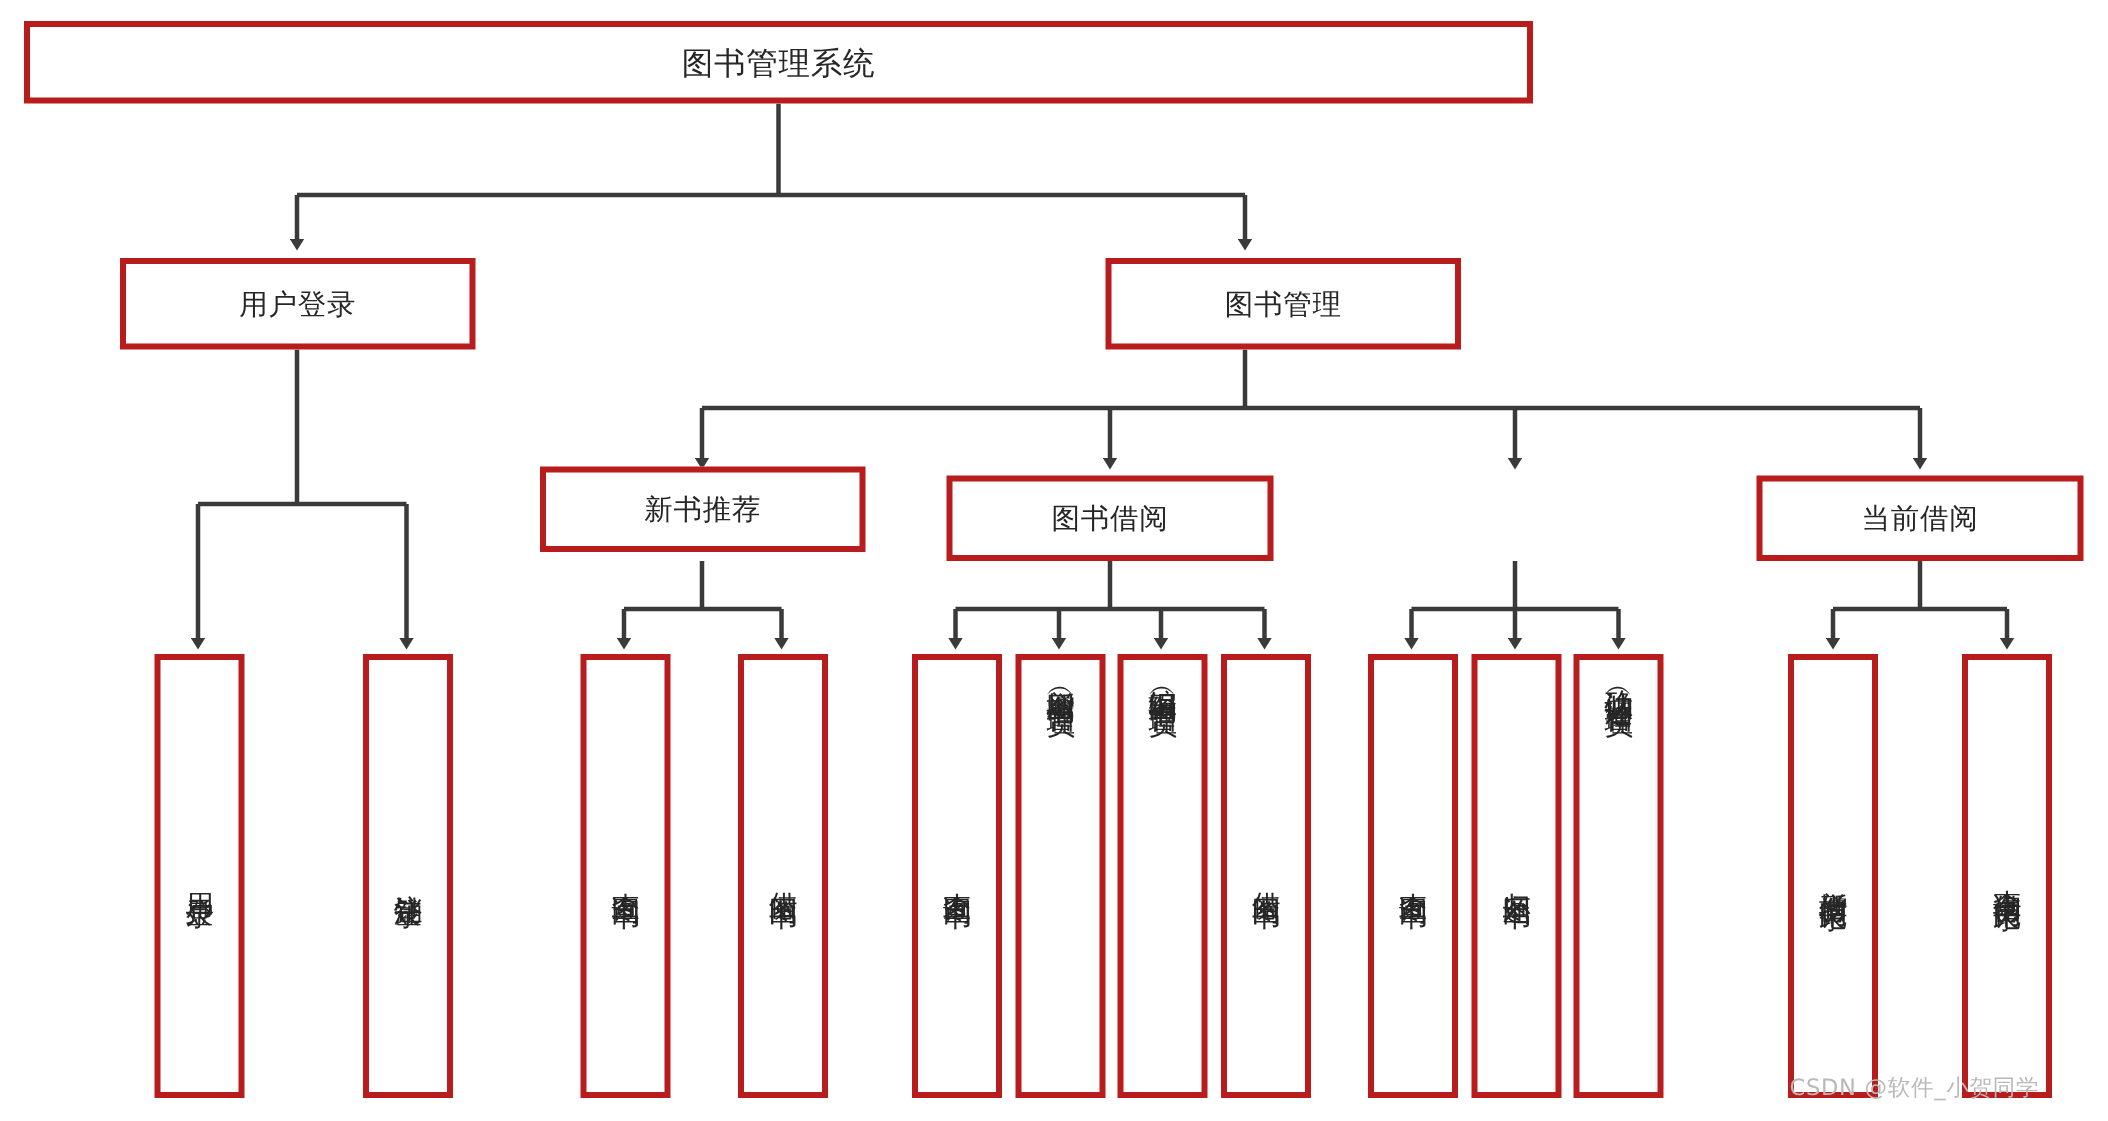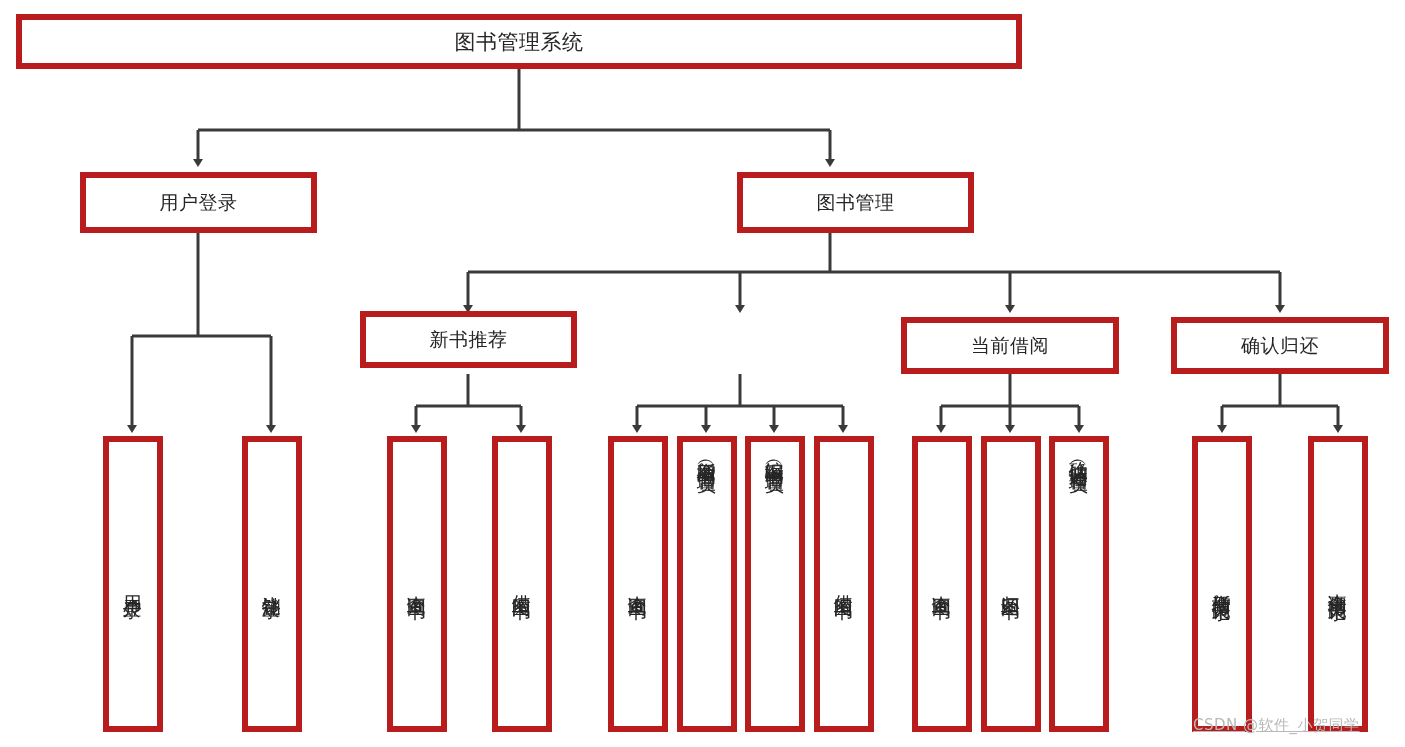--- a/index.html
+++ b/index.html
@@ -24,21 +24,21 @@
     left: 0;
     top: 0;
     width: 1405px;
     height: 747px;
     pointer-events: none;
   }
   .node {
     position: absolute;
     box-sizing: border-box;
     background: #ffffff;
-    border: 6px solid #b91c1c;
+    border: 4px solid #b91c1c;
     display: flex;
     align-items: center;
     justify-content: center;
     text-align: right;
   }
   .node .label {
     color: #262626;
     letter-spacing: 0.5px;
   }
   .node-root .label {
@@ -66,21 +66,20 @@
   .node-leaf.center-v {
     align-items: center;
     padding-top: 0;
   }
   .watermark {
     position: absolute;
     font-size: 15px;
     color: #b9b9b9;
     white-space: nowrap;
     letter-spacing: 0.5px;
-    text-decoration: underline;
   }
 </style>
 </head>
 <body>
 
 <div id="diagram-root">
 
   <svg class="connectors" viewBox="0 0 1405 747" xmlns="http://www.w3.org/2000/svg">
     <defs>
       <marker id="arrowhead" markerWidth="10" markerHeight="10" refX="3" refY="5" orient="auto" markerUnits="userSpaceOnUse">
@@ -138,25 +137,25 @@
   <div class="node node-l2" style="left:80px; top:172px; width:237px; height:61px;">
     <span class="label">用户登录</span>
   </div>
   <div class="node node-l2" style="left:737px; top:172px; width:237px; height:61px;">
     <span class="label">图书管理</span>
   </div>
 
   <div class="node node-l3" style="left:360px; top:311px; width:217px; height:57px;">
     <span class="label">新书推荐</span>
   </div>
-  <div class="node node-l3" style="left:901px; top:317px; width:218px; height:57px;">
+  <div class="node node-l3" style="left:631px; top:317px; width:218px; height:57px;">
+    <span class="label">图书借阅</span>
+  </div>
+  <div class="node node-l3" style="left:1171px; top:317px; width:218px; height:57px;">
     <span class="label">当前借阅</span>
-  </div>
-  <div class="node node-l3" style="left:1171px; top:317px; width:218px; height:57px;">
-    <span class="label">确认归还</span>
   </div>
 
   <div class="node node-leaf center-v" style="left:103px; top:436px; width:60px; height:296px;">
     <span class="label">用户登录</span>
   </div>
   <div class="node node-leaf center-v" style="left:242px; top:436px; width:60px; height:296px;">
     <span class="label">注销登录</span>
   </div>
 
   <div class="node node-leaf center-v" style="left:387px; top:436px; width:60px; height:296px;">

